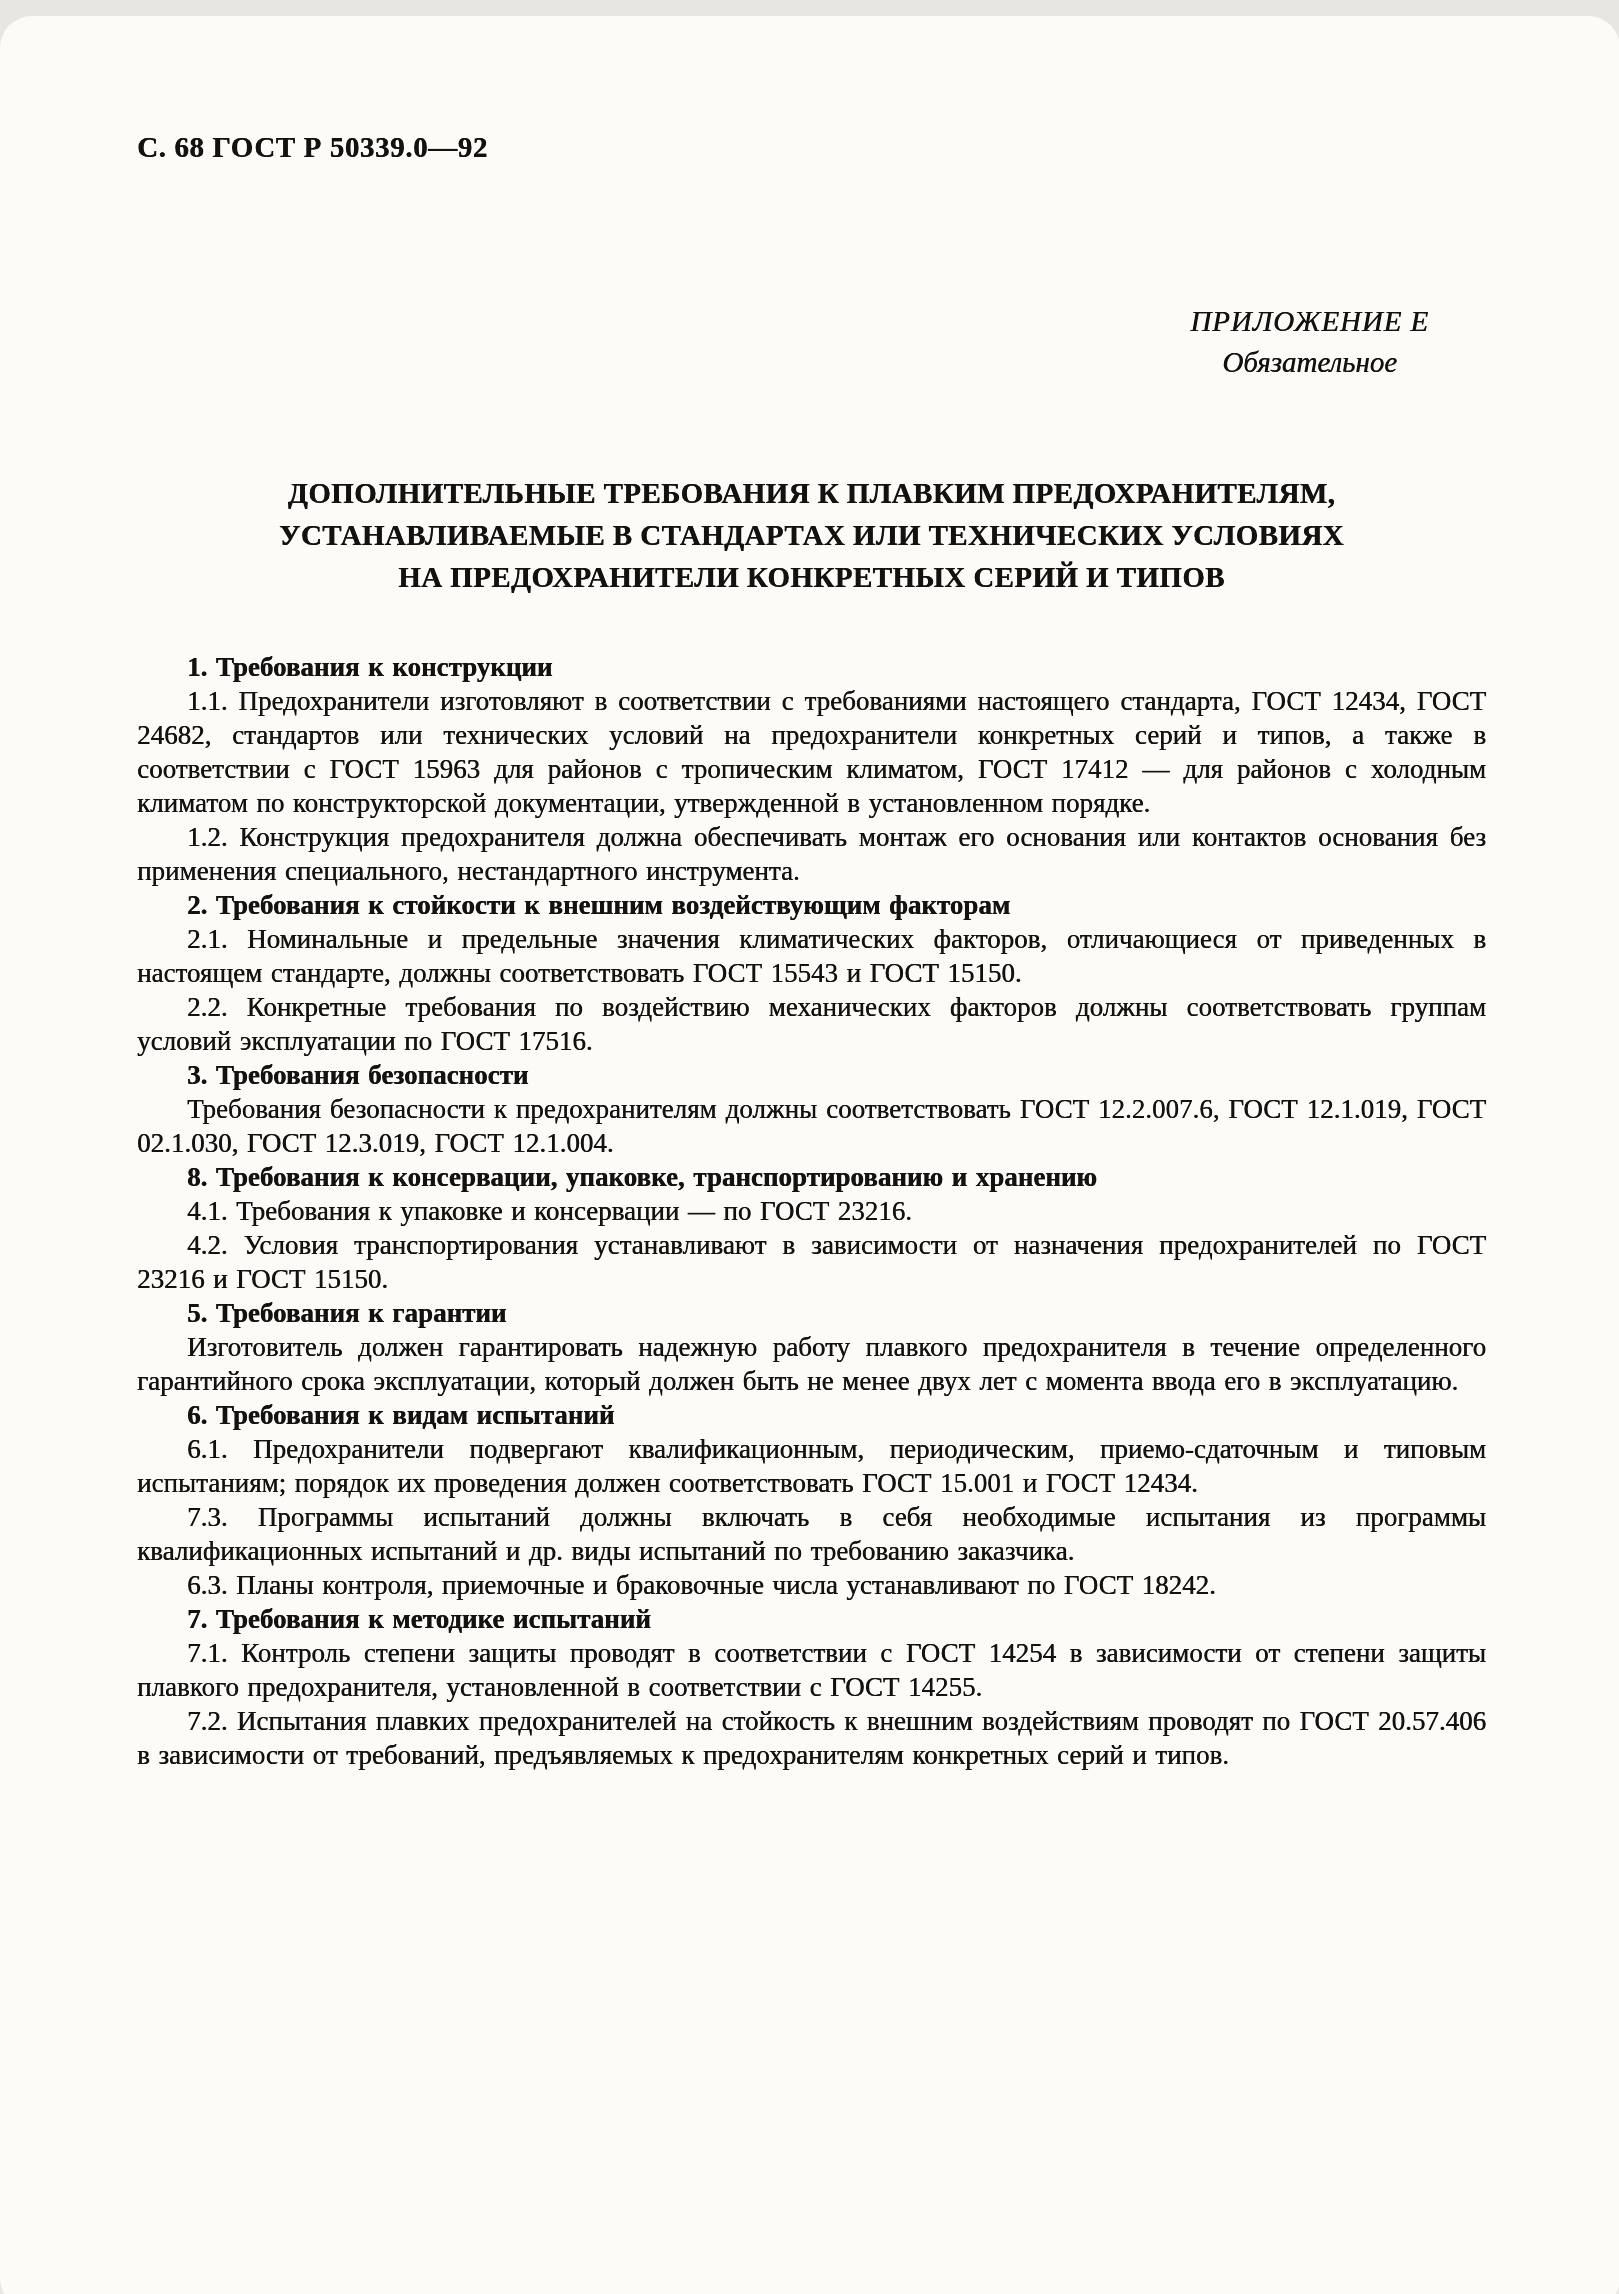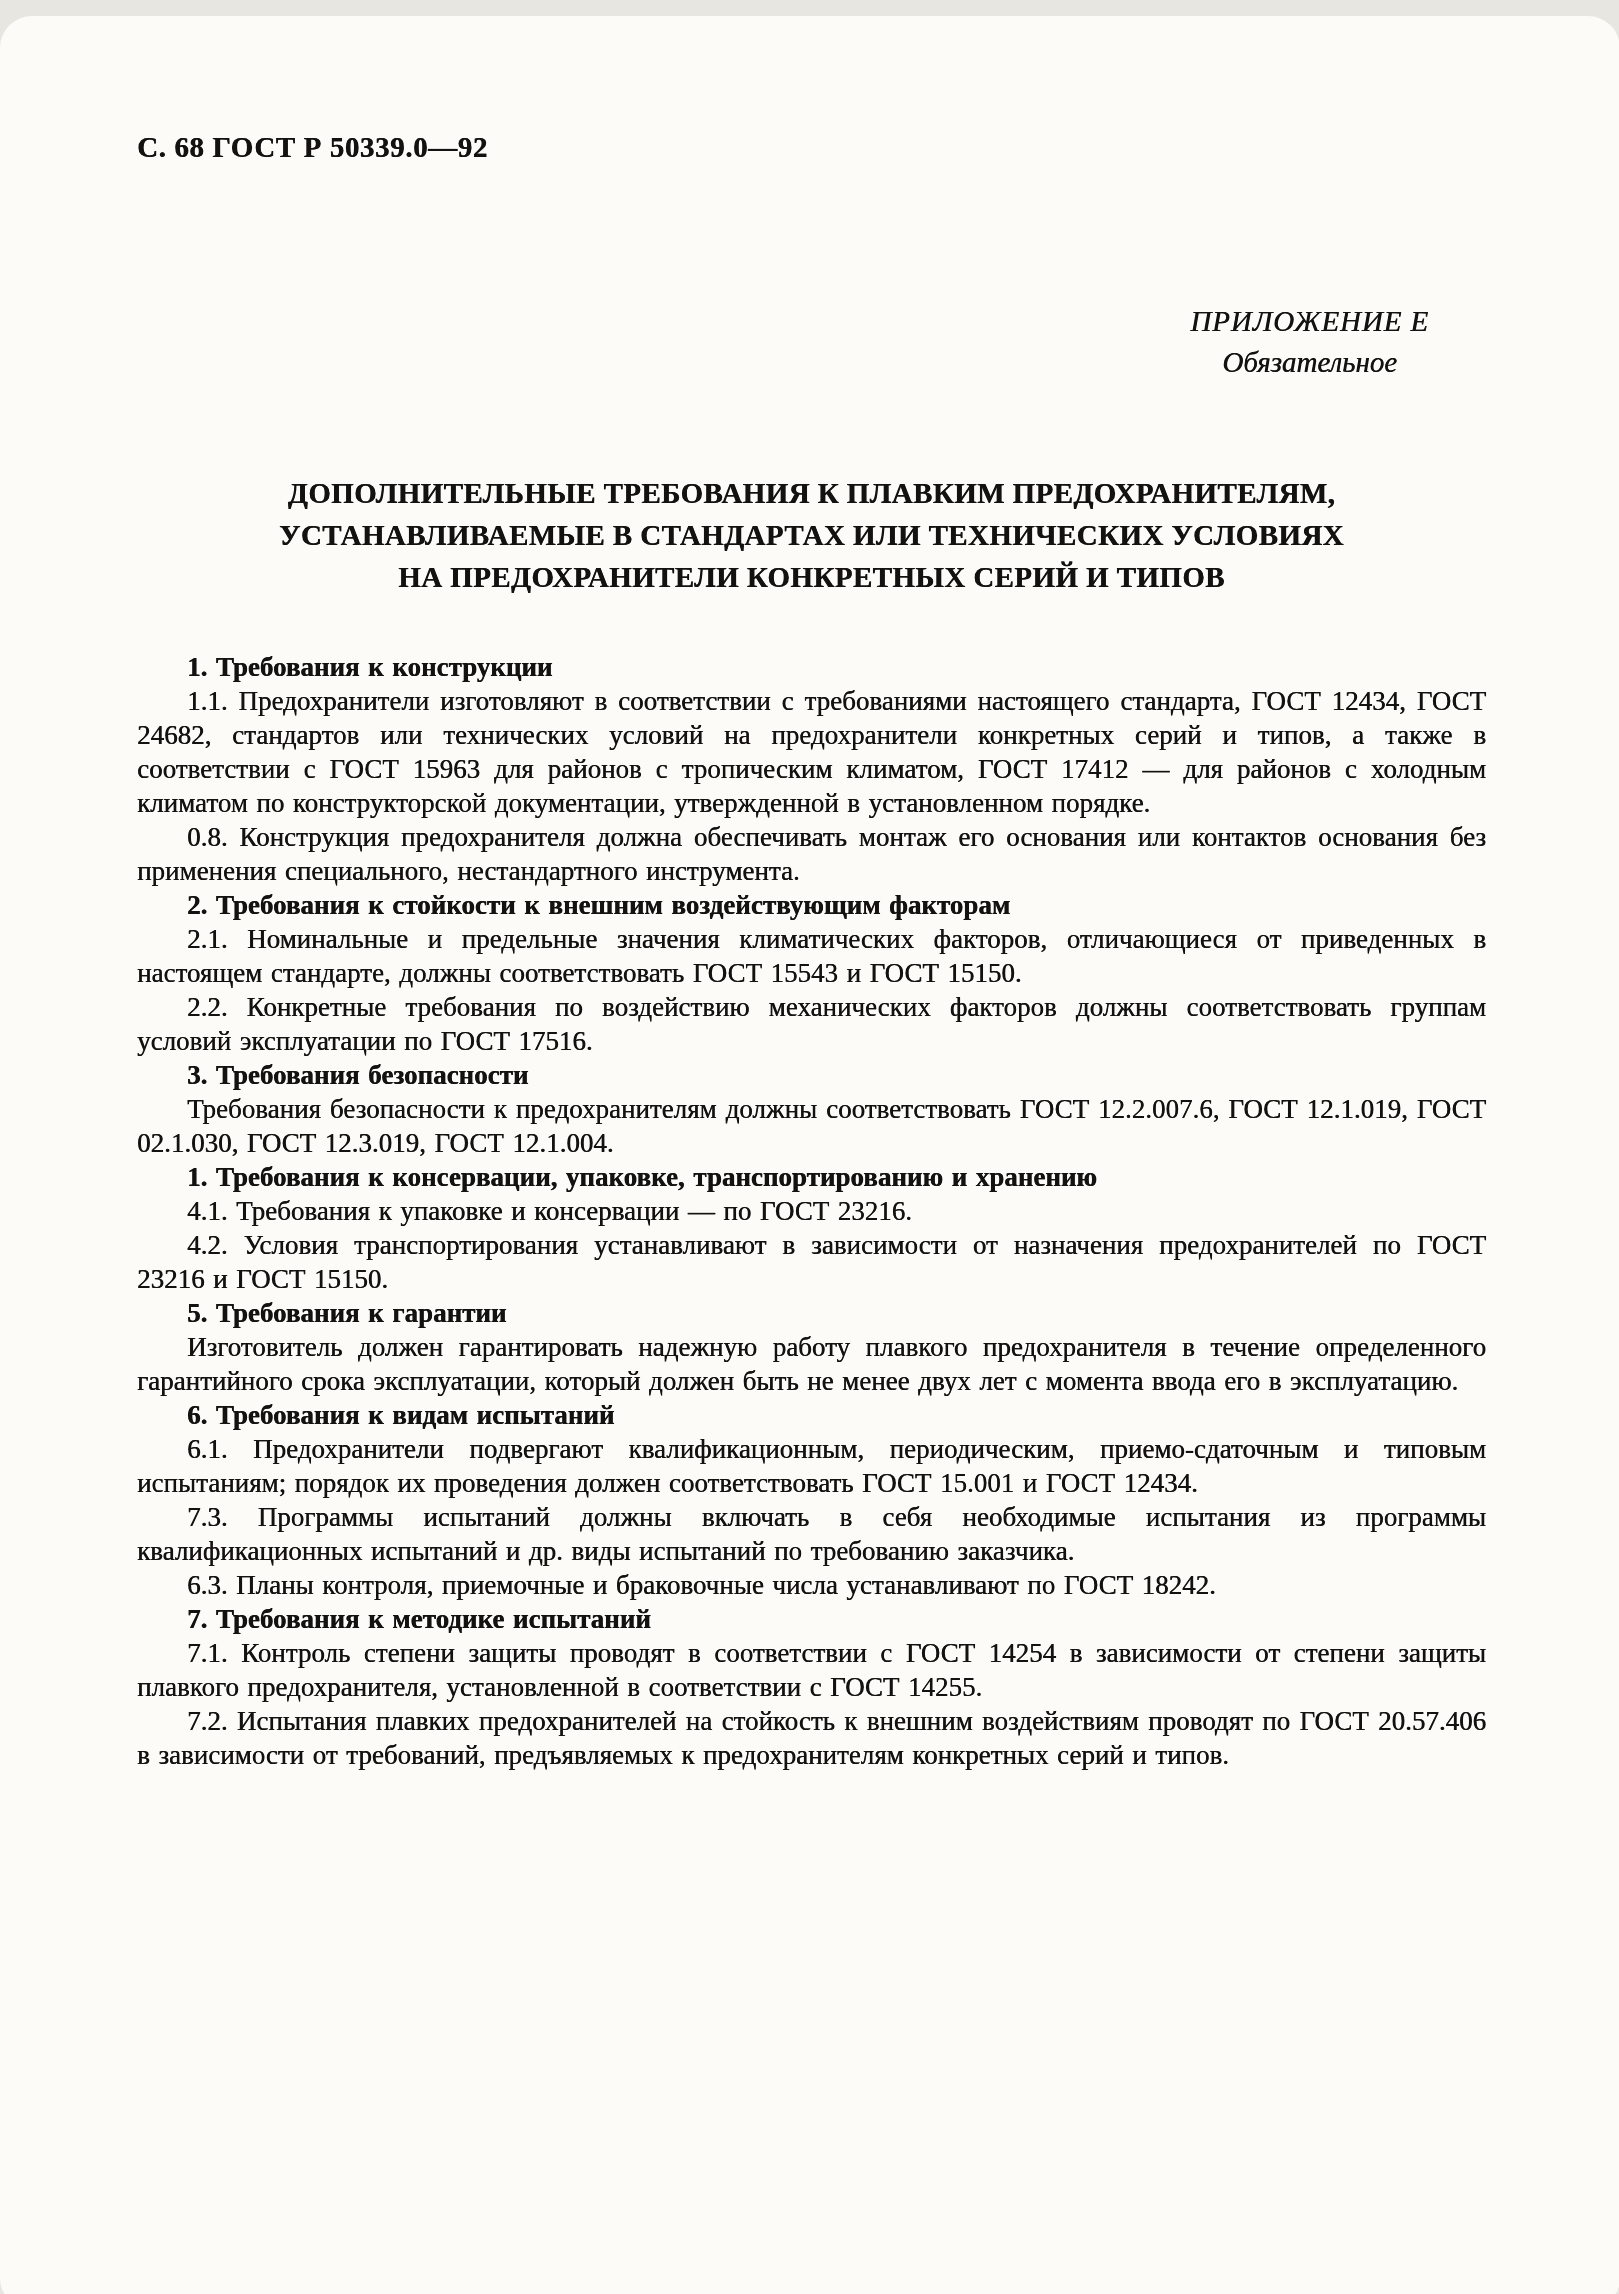--- a/index.html
+++ b/index.html
@@ -80,27 +80,27 @@
 
   <div class="doc-title scan-text">
     <div>ДОПОЛНИТЕЛЬНЫЕ ТРЕБОВАНИЯ К ПЛАВКИМ ПРЕДОХРАНИТЕЛЯМ,</div>
     <div>УСТАНАВЛИВАЕМЫЕ В СТАНДАРТАХ ИЛИ ТЕХНИЧЕСКИХ УСЛОВИЯХ</div>
     <div>НА ПРЕДОХРАНИТЕЛИ КОНКРЕТНЫХ СЕРИЙ И ТИПОВ</div>
   </div>
 
   <div class="content scan-text">
     <p class="heading">1. Требования к конструкции</p>
     <p class="body">1.1. Предохранители изготовляют в соответствии с требованиями настоящего стандарта, ГОСТ 12434, ГОСТ 24682, стандартов или технических условий на предохранители конкретных серий и типов, а также в соответствии с ГОСТ 15963 для районов с тропическим климатом, ГОСТ 17412 — для районов с холодным климатом по конструкторской документации, утвержденной в установленном порядке.</p>
-    <p class="body">0.8. Конструкция предохранителя должна обеспечивать монтаж его основания или контактов основания без применения специального, нестандартного инструмента.</p>
+    <p class="body">1.2. Конструкция предохранителя должна обеспечивать монтаж его основания или контактов основания без применения специального, нестандартного инструмента.</p>
     <p class="heading">2. Требования к стойкости к внешним воздействующим факторам</p>
     <p class="body">2.1. Номинальные и предельные значения климатических факторов, отличающиеся от приведенных в настоящем стандарте, должны соответствовать ГОСТ 15543 и ГОСТ 15150.</p>
     <p class="body">2.2. Конкретные требования по воздействию механических факторов должны соответствовать группам условий эксплуатации по ГОСТ 17516.</p>
     <p class="heading">3. Требования безопасности</p>
     <p class="body">Требования безопасности к предохранителям должны соответствовать ГОСТ 12.2.007.6, ГОСТ 12.1.019, ГОСТ 02.1.030, ГОСТ 12.3.019, ГОСТ 12.1.004.</p>
-    <p class="heading">1. Требования к консервации, упаковке, транспортированию и хранению</p>
+    <p class="heading">8. Требования к консервации, упаковке, транспортированию и хранению</p>
     <p class="body">4.1. Требования к упаковке и консервации — по ГОСТ 23216.</p>
     <p class="body">4.2. Условия транспортирования устанавливают в зависимости от назначения предохранителей по ГОСТ 23216 и ГОСТ 15150.</p>
     <p class="heading">5. Требования к гарантии</p>
     <p class="body">Изготовитель должен гарантировать надежную работу плавкого предохранителя в течение определенного гарантийного срока эксплуатации, который должен быть не менее двух лет с момента ввода его в эксплуатацию.</p>
     <p class="heading">6. Требования к видам испытаний</p>
     <p class="body">6.1. Предохранители подвергают квалификационным, периодическим, приемо-сдаточным и типовым испытаниям; порядок их проведения должен соответствовать ГОСТ 15.001 и ГОСТ 12434.</p>
     <p class="body">7.3. Программы испытаний должны включать в себя необходимые испытания из программы квалификационных испытаний и др. виды испытаний по требованию заказчика.</p>
     <p class="body">6.3. Планы контроля, приемочные и браковочные числа устанавливают по ГОСТ 18242.</p>
     <p class="heading">7. Требования к методике испытаний</p>
     <p class="body">7.1. Контроль степени защиты проводят в соответствии с ГОСТ 14254 в зависимости от степени защиты плавкого предохранителя, установленной в соответствии с ГОСТ 14255.</p>

